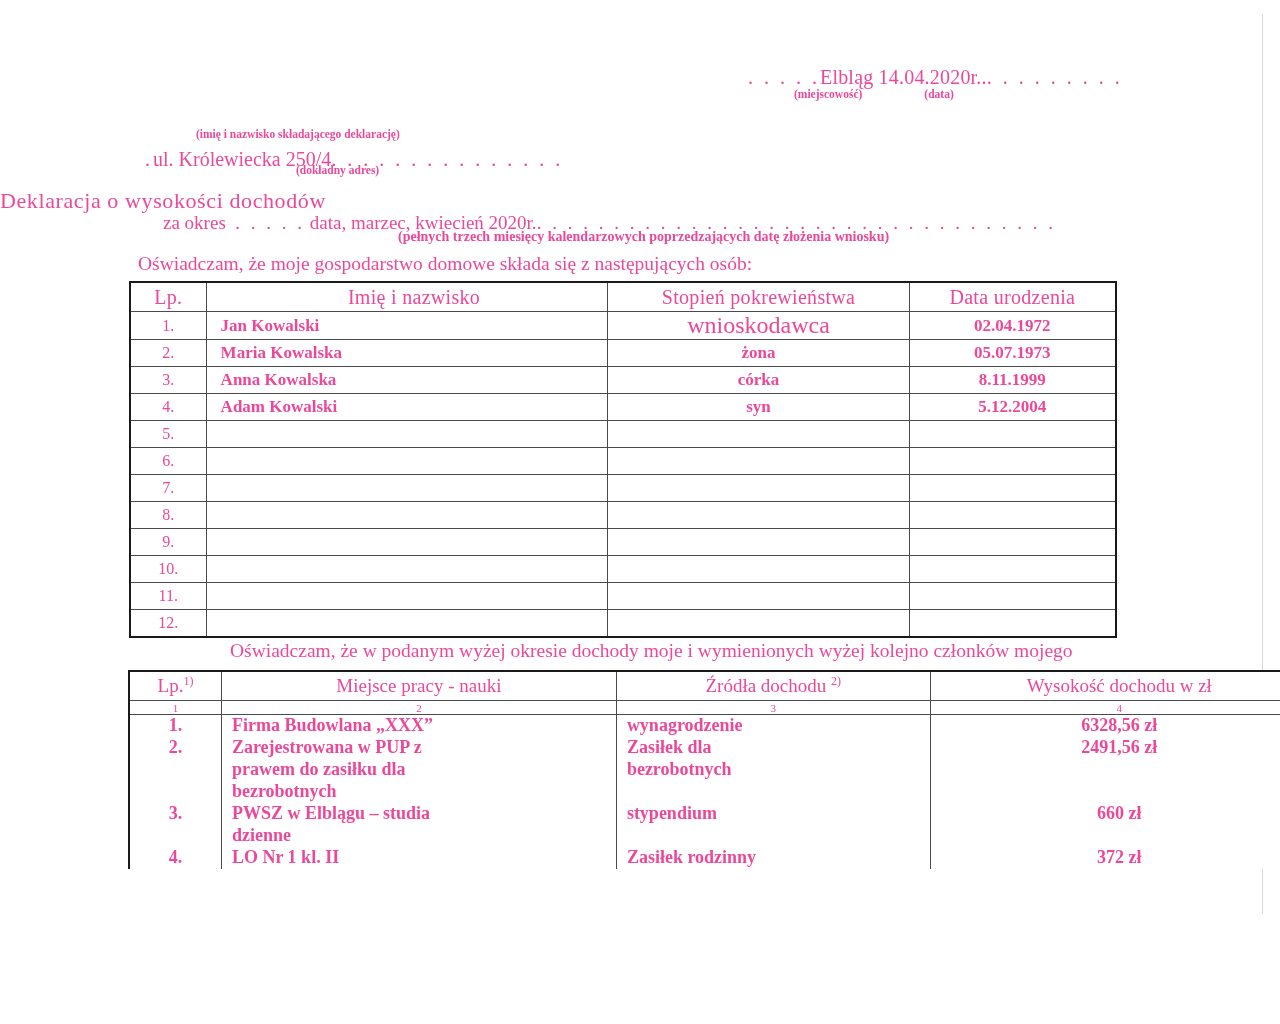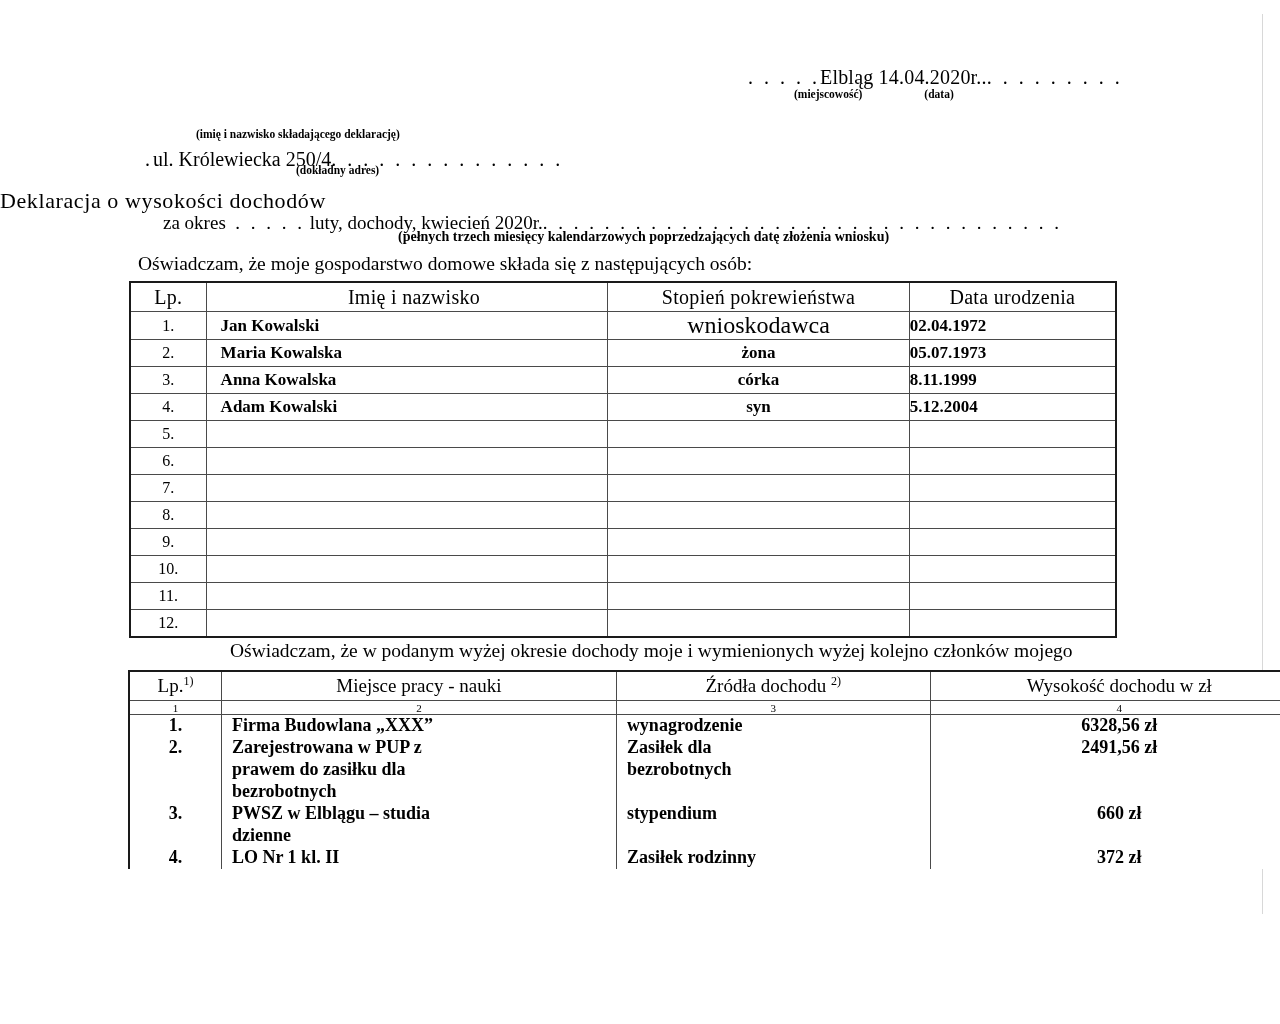--- a/index.html
+++ b/index.html
@@ -6,21 +6,21 @@
     margin: 0;
     padding: 0;
     background: #ffffff;
   }
   .page {
     position: relative;
     width: 1280px;
     height: 1024px;
     background: #ffffff;
     font-family: "Liberation Serif", serif;
-    color: #000000;
+    color: #ec4899;
     overflow: hidden;
   }
 
   
   .scan-line {
     position: absolute;
     top: 14px;
     left: 1262px;
     width: 1px;
     height: 900px;
@@ -131,21 +131,21 @@
     height: 28px;
     font-size: 20px;
     font-family: "Liberation Serif", serif;
     text-align: center;
     letter-spacing: 0.3px;
   }
   #persons-table td { height: 26px; font-size: 17px; }
   .c-lp   { width: 76px;  text-align: center; }
   .c-name { width: 396px; text-align: left; padding-left: 14px !important; }
   .c-rel  { width: 305px; text-align: center; }
-  .c-dob  { width: 209px; }
+  .c-dob  { width: 209px; text-align: center; }
   #persons-table td.c-name,
   #persons-table td.c-rel,
   #persons-table td.c-dob { font-weight: bold; }
   #persons-table td.c-rel.plain { font-weight: normal; font-size: 24px; }
   #persons-table td.c-lp { font-size: 16px; }
 
   
   #income-table { left: 128px; top: 670px; width: 1182px; }
   #income-table { border-left: 2px solid #1a1a1a; border-right: 2px solid #1a1a1a;
                   border-top: 2px solid #1a1a1a; border-bottom: none; }
@@ -199,21 +199,21 @@
   <div class="field-line addr-line">
     <span class="leader">.</span><span>ul. Królewiecka 250/4</span><span class="leader">. . . . . . . . . . . . . . .</span>
   </div>
   <div class="field-caption addr-caption">(dokładny adres)</div>
 
   <div class="doc-title">Deklaracja o wysokości dochodów</div>
 
   <div class="period-line">
     <span>za okres</span>&nbsp;
     <span class="leader">. . . . .</span>
-    <span>luty, dochody, kwiecień 2020r.</span><span class="leader">. . . . . . . . . . . . . . . . . . . . . . . . . . . . . . . . . .</span>
+    <span>data, marzec, kwiecień 2020r.</span><span class="leader">. . . . . . . . . . . . . . . . . . . . . . . . . . . . . . . . . .</span>
   </div>
   <div class="period-caption">(pełnych trzech miesięcy kalendarzowych poprzedzających datę złożenia wniosku)</div>
 
   <div class="statement-1">Oświadczam, że moje gospodarstwo domowe składa się z następujących osób:</div>
 
   <table class="grid" id="persons-table">
     <thead>
       <tr>
         <th class="c-lp">Lp.</th>
         <th class="c-name">Imię i nazwisko</th>

